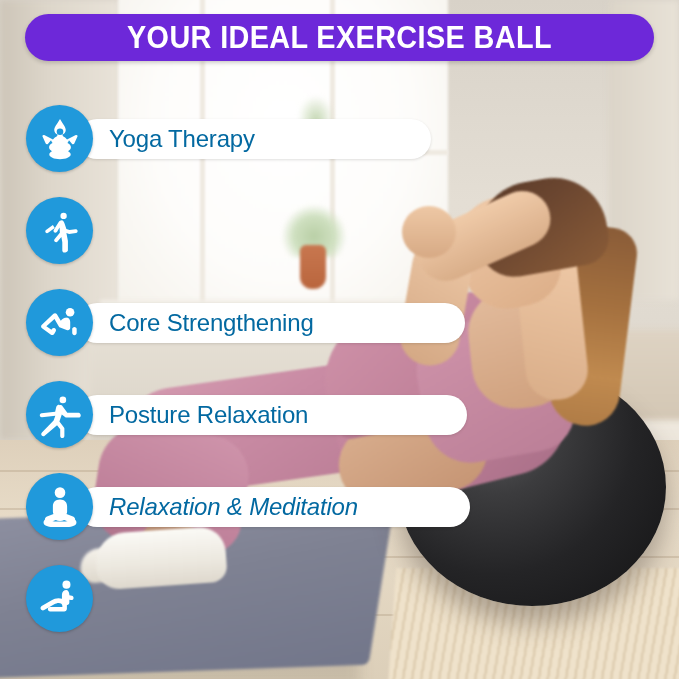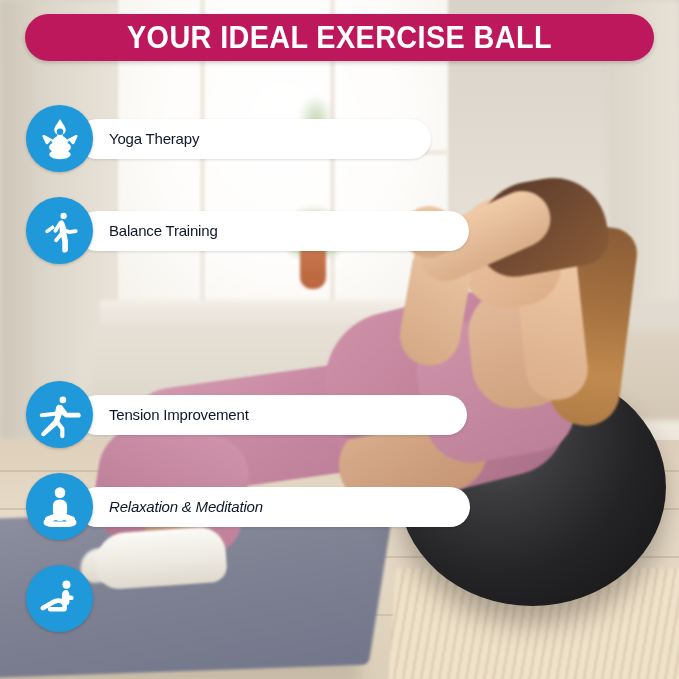--- a/index.html
+++ b/index.html
@@ -139,21 +139,21 @@
     display:flex;align-items:center;justify-content:center;
   }
   .badge svg{width:46px;height:46px;display:block;}
   .label-pill{
     position:relative;margin-left:-16px;height:40px;background:#ffffff;
     border-radius:20px;display:flex;align-items:center;
     padding:0 22px 0 32px;z-index:1;
     box-shadow:0 1px 3px rgba(0,0,0,.13);
   }
   .label-pill span{
-    color:#0f172a;font-size:15px;font-weight:400;white-space:nowrap;
+    color:#0369a1;font-size:24px;font-weight:400;white-space:nowrap;
     font-family:"Liberation Sans",sans-serif;letter-spacing:-.2px;text-align:center;
   }
 </style>
 </head>
 <body>
 
 <div id="stage">
 
   <div class="photo">
     <div class="wall"></div>
@@ -199,21 +199,21 @@
     <div class="pony"></div>
     <div class="shoulder"></div>
     <div class="arm-back"></div>
     <div class="head"></div>
     <div class="hair-top"></div>
     <div class="arm-front2"></div>
     <div class="arm-front"></div>
     <div class="elbow"></div>
   </div>
 
-  <div class="title-pill" style="background: #be185d;">
+  <div class="title-pill" style="background: #6d28d9;">
     <span style="color: rgb(255, 255, 255);">YOUR IDEAL EXERCISE BALL</span>
   </div>
 
   <div class="feature" style="top:105px;">
     <div class="badge" style="background: rgb(32, 153, 219);">
       <svg viewBox="0 0 64 64" fill="#ffffff" xmlns="http://www.w3.org/2000/svg">
         <path d="M32 4c-4 7-8 11-8 15.5 0 3.2 2.1 5.6 4.8 6.4l-1 2.3c-2.6 1.4-4.4 3-5.6 4.6L10 26.5c-1.4-.8-3 .6-2.3 2.1l4.4 9.6c.6 1.3 2.4 1.5 3.3.4l4.1-5c.5 1.6 1.3 3 2.2 4.1-2.9 1.3-4.9 3.4-4.9 5.9 0 2.2 1.6 4.1 4 5.3-2.3 1.2-3.7 2.8-3.7 4.6 0 3.6 6.7 6.5 14.9 6.5s14.9-2.9 14.9-6.5c0-1.8-1.4-3.4-3.7-4.6 2.4-1.2 4-3.1 4-5.3 0-2.5-2-4.6-4.9-5.9.9-1.1 1.7-2.5 2.2-4.1l4.1 5c.9 1.1 2.7.9 3.3-.4l4.4-9.6c.7-1.5-.9-2.9-2.3-2.1L41.8 32.8c-1.2-1.6-3-3.2-5.6-4.6l-1-2.3c2.7-.8 4.8-3.2 4.8-6.4C40 15 36 11 32 4z"></path>
         <circle cx="32" cy="22" r="4.6" fill="#2099db"></circle>
       </svg>
     </div>
@@ -223,35 +223,44 @@
   </div>
 
   <div class="feature" style="top:197px;">
     <div class="badge" style="background: rgb(32, 153, 219);">
       <svg viewBox="0 0 64 64" fill="#ffffff" xmlns="http://www.w3.org/2000/svg">
         <circle cx="37" cy="11" r="4.4"></circle>
         <path d="M34.5 17c-1.9 0-3.3 1-4.3 2.6l-6.8 10.6c-.9 1.4-.4 3.2 1.1 3.9 1.4.7 3-.1 3.7-1.4l3.2-5.6.4 7.2-7.4 9.2c-1.1 1.4-.5 3.3 1.1 3.9 1.3.5 2.6 0 3.4-1l5-6.2 1.3 7.6V59c0 1.6 1.3 2.9 2.9 2.9S43 60.6 43 59V46.2c0-.4 0-.7-.1-1l-2-10.4 3.8 1.2 9.6-1.2c1.5-.2 2.5-1.6 2.2-3-.2-1.4-1.6-2.4-3-2.2l-8.3 1-4.3-1.5-2.7-7.9c-.6-2.1-2-4.2-3.7-4.2z"></path>
         <path d="M12.5 30.5c-1.1.8-1.3 2.4-.5 3.5.8 1.1 2.4 1.3 3.5.5l9.2-6.8-2.6-4.1-9.6 6.9z"></path>
       </svg>
     </div>
-    <div class="label-pill" style="width:338px;">
-      <span>Balance Training</span>
-    </div>
-  </div>
-
+  </div>
+
+  <div class="feature" style="top:289px;">
+    <div class="badge" style="background: rgb(32, 153, 219);">
+      <svg viewBox="0 0 64 64" fill="#ffffff" xmlns="http://www.w3.org/2000/svg">
+        <circle cx="46" cy="17" r="6"></circle>
+        <path d="M41.5 24.5c-3.6 0-6.6 2-8.4 4.4l-5.4-9.1c-1-1.7-3.3-2-4.8-.7L6.8 34.3c-1.6 1.4-1.5 3.9.2 5.1l12.4 8.8c1.6 1.1 3.8.6 4.7-1.1l2-3.7c.8-1.5.2-3.4-1.3-4.2-1.5-.8-3.3-.2-4.1 1.2l-.6 1.1-7.1-5 11.3-9.9 6.1 10.3c.4.7 1 1.2 1.7 1.5l10 3.6c2 .7 4.1-.8 4.1-2.9V30.6c0-3.4-2-6.1-5.7-6.1z"></path>
+        <path d="M49 40.5v5.3c0 1.7 1.4 3.1 3.1 3.1s3.1-1.4 3.1-3.1v-5.3c0-1.7-1.4-3.1-3.1-3.1s-3.1 1.4-3.1 3.1z"></path>
+      </svg>
+    </div>
+    <div class="label-pill" style="width:334px;">
+      <span>Core Strengthening</span>
+    </div>
+  </div>
 
   <div class="feature" style="top:381px;">
     <div class="badge" style="background: rgb(32, 153, 219);">
       <svg viewBox="0 0 64 64" fill="#ffffff" xmlns="http://www.w3.org/2000/svg">
         <circle cx="36" cy="11" r="4.6"></circle>
         <path d="M30.8 17.4c-2.3.4-3.8 2.3-4.3 4.4l-1.2 5.6-19 2.2c-1.5.2-2.6 1.5-2.4 3 .2 1.5 1.5 2.6 3 2.4l18.6-2.1-2.4 6.8L6.9 56.4c-1.2 1-1.4 2.9-.3 4.1 1 1.2 2.9 1.4 4.1.3l17.2-14.6 4.4 5.7v9.2c0 1.6 1.3 2.9 2.9 2.9s2.9-1.3 2.9-2.9v-10c0-.7-.2-1.3-.6-1.8l-6.3-8.3 3.3-9.7 4.9 3.7c.5.4 1.1.6 1.8.6H58c1.6 0 2.9-1.3 2.9-2.9S59.6 29 58 29H42.2l-6.4-8.9c-1.1-1.5-2.7-2.3-5-1.7z"></path>
       </svg>
     </div>
     <div class="label-pill" style="width:336px;">
-      <span>Tension Improvement</span>
+      <span>Posture Relaxation</span>
     </div>
   </div>
 
   <div class="feature" style="top:473px;">
     <div class="badge" style="background: rgb(32, 153, 219);">
       <svg viewBox="0 0 64 64" fill="#ffffff" xmlns="http://www.w3.org/2000/svg">
         <circle cx="32" cy="12" r="7.4"></circle>
         <path d="M32 21.5c-6.2 0-9.9 3.8-9.9 9.4v7.6c0 1.3.3 2.3.9 3.3l-9.1 3.4c-2.6 1-3.7 4-2.3 6.3 1.1 1.9 3.4 2.7 5.5 2l9.1-3.4c1.6 1 3.6 1.5 5.8 1.5s4.2-.5 5.8-1.5l9.1 3.4c2.1.7 4.4-.1 5.5-2 1.4-2.3.3-5.3-2.3-6.3L41 41.8c.6-1 .9-2 .9-3.3V31c0-5.7-3.7-9.5-9.9-9.5z"></path>
         <path d="M14.5 47.8c-3.3 1.2-5.4 3.3-5.4 5.7 0 3.9 5.6 6.3 12.8 6.3h20.2c7.2 0 12.8-2.4 12.8-6.3 0-2.4-2.1-4.5-5.4-5.7-1.5 2.6-5.2 4.3-9.6 4.3H24.1c-4.4 0-8.1-1.7-9.6-4.3z"></path>
       </svg>

